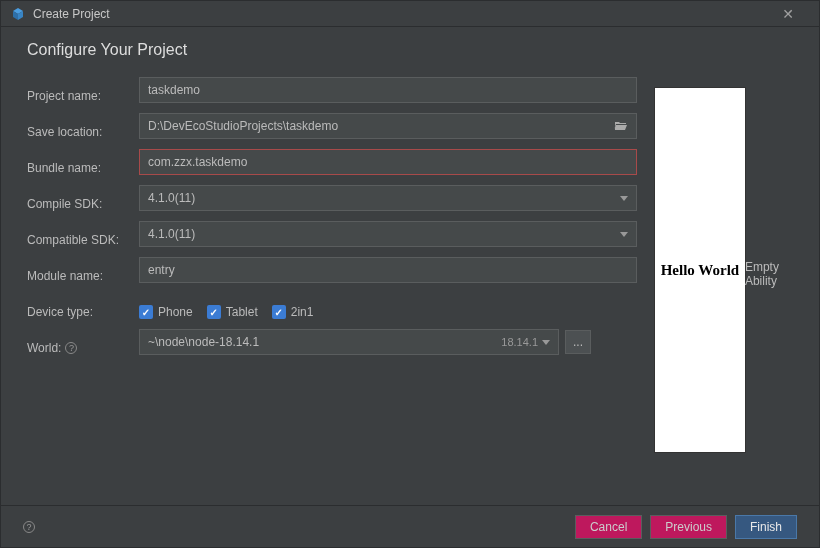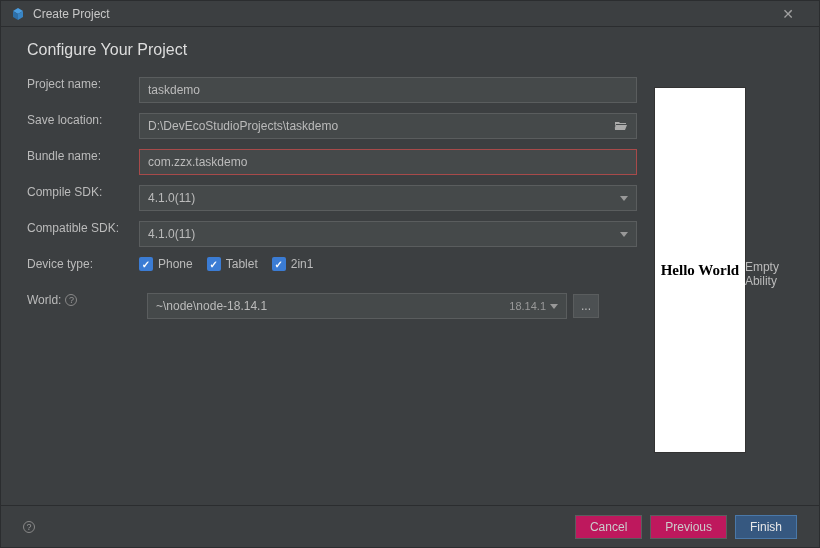--- a/index.html
+++ b/index.html
@@ -25,21 +25,21 @@
   .content {
     display: flex;
     height: 478px;
   }
   .form-area {
     flex: 1;
     padding: 14px 12px 10px 26px;
   }
   .heading { font-size: 16px; color: #dddddd; margin-bottom: 18px; }
   .row {
-    display: flex; align-items: flex-start;
+    display: flex; align-items: flex-end;
     margin-bottom: 10px;
     min-height: 26px;
   }
   .label {
     width: 112px;
     color: #bbbbbb;
     font-size: 12px;
     display:flex; align-items:center; gap:4px;
   }
   .field-wrap { flex: 1; display:flex; align-items:center; gap:6px;}
@@ -66,21 +66,21 @@
   .folder-icon { color:#aaa; font-size:13px; }
   .checkboxes { display:flex; gap:14px; align-items:center; }
   .cb { display:flex; align-items:center; gap:5px; cursor:pointer;}
   .cb-box {
     width:14px; height:14px;
     background:#3b7cd4;
     display:flex; align-items:center; justify-content:center;
     color:#fff; font-size:10px; font-weight:bold;
     border-radius:2px;
   }
-  .node-row .select { flex: 0 0 420px; margin-left: 8px; }
+  .node-row .select { flex: 0 0 420px; }
   .node-version-box {
     display:flex; align-items:center; gap:4px;
     color:#999; font-size:11px;
   }
   .node-browse {
     width:26px; height:24px;
     background:#4c5052;
     border:1px solid #5a5d5e;
     color:#bbb;
     display:flex; align-items:center; justify-content:center;
@@ -191,20 +191,26 @@
     <div class="row">
       <div class="label">Compatible SDK:</div>
       <div class="field-wrap">
         <div class="select">
           <span>4.1.0(11)</span>
           <span class="chevron"></span>
         </div>
       </div>
     </div>
 
+    <div class="row">
+      <div class="label">Module name:</div>
+      <div class="field-wrap">
+        <input class="input" value="entry" style="">
+      </div>
+    </div>
 
     <div class="row">
       <div class="label">Device type:</div>
       <div class="field-wrap checkboxes">
         <div class="cb">
           <span class="cb-box">✓</span>
           <span>Phone</span>
         </div>
         <div class="cb">
           <span class="cb-box">✓</span>

